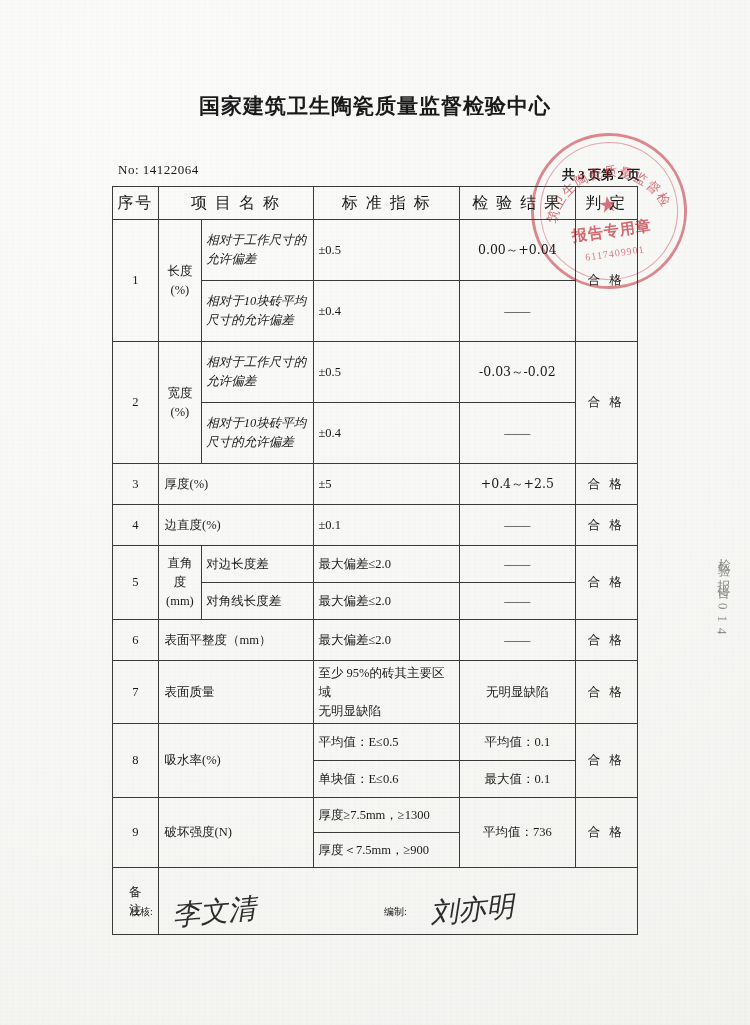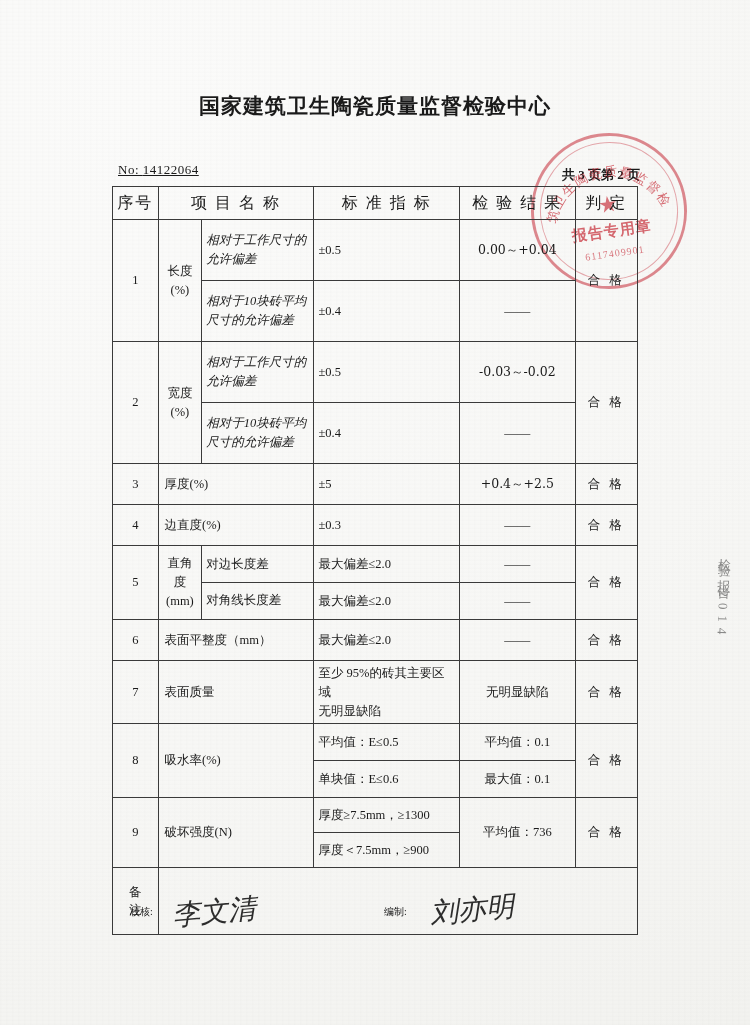--- a/index.html
+++ b/index.html
@@ -39,21 +39,20 @@
     font-size:21px;
     font-weight:bold;
     letter-spacing:12px;
     font-family:"DejaVu Serif", serif;
   }
   .no-line{
     position:absolute;
     left:118px;top:162px;
     font-size:13px;
     letter-spacing:0.5px;
-    text-decoration:underline;
   }
   .no-line .label{font-family:"Liberation Serif",serif;}
   .page-count{
     position:absolute;
     right:110px;top:166px;
     font-size:13px;
     font-weight:bold;
   }
   
   .seal{
@@ -267,38 +266,38 @@
         <td class="c-seq">3</td>
         <td colspan="2" style="padding-left:6px;height:34px;">厚度(%)</td>
         <td class="c-std">±5</td>
         <td class="c-res handwrite-res">+0.4～+2.5</td>
         <td class="c-ver">合 格</td>
       </tr>
 
       <tr>
         <td class="c-seq">4</td>
         <td colspan="2" style="padding-left:6px;height:34px;margin-left:44px;">边直度(%)</td>
-        <td class="c-std">±0.3</td>
+        <td class="c-std">±0.1</td>
         <td class="c-res dash">——</td>
         <td class="c-ver">合 格</td>
       </tr>
 
       <tr>
         <td class="c-seq" rowspan="2">5</td>
         <td class="c-name" rowspan="2">
           <div>直角度</div>
           <div>(mm)</div>
         </td>
         <td class="sub2" style="height:30px;">对边长度差</td>
         <td class="c-std">最大偏差≤2.0</td>
         <td class="c-res dash">——</td>
         <td class="c-ver" rowspan="2">合 格</td>
       </tr>
       <tr>
-        <td class="sub2" style="height:30px;font-family:Liberation Mono, monospace;">对角线长度差</td>
+        <td class="sub2" style="height:30px;">对角线长度差</td>
         <td class="c-std">最大偏差≤2.0</td>
         <td class="c-res dash">——</td>
       </tr>
 
       <tr>
         <td class="c-seq">6</td>
         <td colspan="2" style="padding-left:6px;height:34px;">表面平整度（mm）</td>
         <td class="c-std">最大偏差≤2.0</td>
         <td class="c-res dash">——</td>
         <td class="c-ver">合 格</td>

